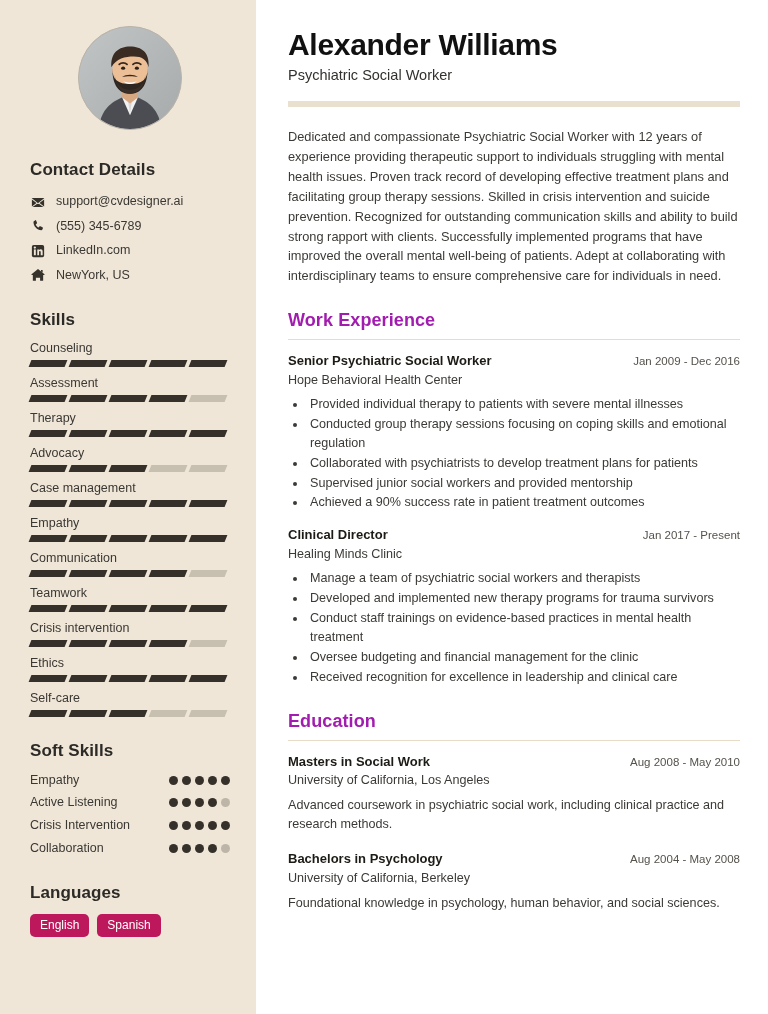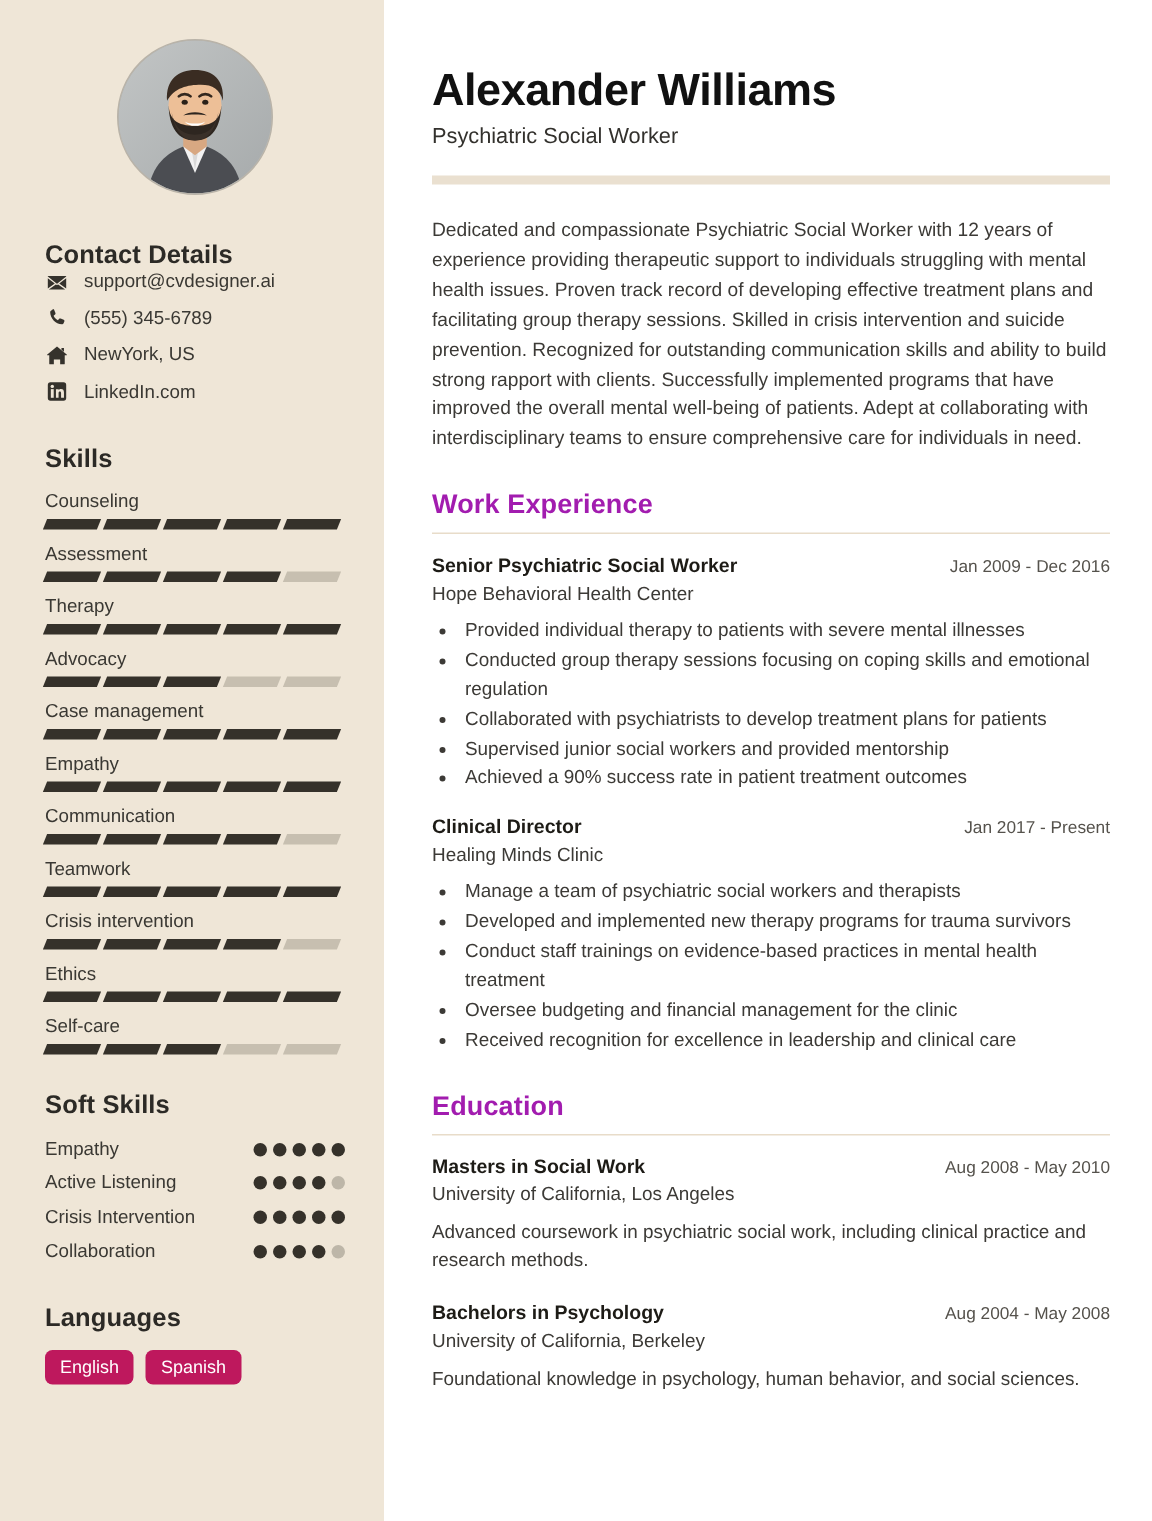--- a/index.html
+++ b/index.html
@@ -43,20 +43,21 @@
     background: #b3b6b6;
     position: relative;
   }
   .avatar svg { display: block; width: 100%; height: 100%; }
 
   .side-heading {
     font-size: 17px;
     font-weight: bold;
     color: #2c2a26;
     letter-spacing: .1px;
+    margin-bottom: 14px;
   }
   .side-heading.tight { margin-bottom: 11px; }
 
   .contact-list { margin-bottom: 26px; }
   .contact-row {
     display: flex;
     gap: 11px;
     margin-bottom: 9px;
   }
   .contact-icon {
@@ -133,21 +134,21 @@
     color: #ffffff;
     font-size: 12px;
     padding: 4px 10px 5px;
     border-radius: 5px;
     line-height: 1.2;
   }
 
   
   .main {
     flex: 1 1 auto;
-    padding: 44px 28px 20px 32px;
+    padding: 28px 28px 20px 32px;
     min-width: 0;
   }
 
   .name {
     font-size: 30px;
     font-weight: bold;
     color: #111111;
     letter-spacing: -0.3px;
     line-height: 1.12;
   }
@@ -298,36 +299,36 @@
           <svg viewBox="0 0 16 16">
               <path d="M4.6 1.3c.5-.2 1 0 1.2.5l1 2.3c.2.4 0 .9-.3 1.2l-.9.7c-.1.1-.2.3-.1.5.5 1.2 1.7 2.5 2.9 3.1.2.1.4 0 .5-.1l.7-.9c.3-.3.8-.4 1.2-.2l2.3 1c.5.2.7.8.5 1.2l-.6 1.4c-.2.5-.7.8-1.2.8-5 0-9-4.6-9-9.3 0-.5.3-1 .8-1.2l1.1-.5z"></path>
             </svg>
         </span>
         <span class="contact-text">(555) 345-6789</span>
       </div>
 
       <div class="contact-row">
         <span class="contact-icon">
           <svg viewBox="0 0 16 16">
-              <path d="M8 1.2 .6 7.2c-.3.2-.2.7.2.7h1.3v6.3c0 .3.2.5.5.5h3v-3.6h4.8V14.7h3c.3 0 .5-.2.5-.5V7.9h1.3c.4 0 .5-.5.2-.7L8 1.2zm3.4 1.1v1.4l1.9 1.5V2.3h-1.9z"></path>
-            </svg>
-        </span>
-        <span class="contact-text">NewYork, US</span>
-      </div>
-
-      <div class="contact-row">
-        <span class="contact-icon">
-          <svg viewBox="0 0 16 16">
               <rect x="1" y="1" width="14" height="14" rx="2" fill="#35322c"></rect>
               <rect x="3.3" y="6.2" width="2.2" height="6.6" fill="#EFE6D7"></rect>
               <circle cx="4.4" cy="4.1" r="1.3" fill="#EFE6D7"></circle>
               <path d="M7.2 6.2h2.1v.9c.3-.6.9-1 1.8-1 1.5 0 2.2.9 2.2 2.6v4.1h-2.2V9.2c0-.8-.3-1.2-.9-1.2-.7 0-1 .5-1 1.2v3.6H7.2V6.2z" fill="#EFE6D7"></path>
             </svg>
         </span>
         <span class="contact-text">LinkedIn.com</span>
+      </div>
+
+      <div class="contact-row">
+        <span class="contact-icon">
+          <svg viewBox="0 0 16 16">
+              <path d="M8 1.2 .6 7.2c-.3.2-.2.7.2.7h1.3v6.3c0 .3.2.5.5.5h3v-3.6h4.8V14.7h3c.3 0 .5-.2.5-.5V7.9h1.3c.4 0 .5-.5.2-.7L8 1.2zm3.4 1.1v1.4l1.9 1.5V2.3h-1.9z"></path>
+            </svg>
+        </span>
+        <span class="contact-text">NewYork, US</span>
       </div>
     </div>
 
     <h2 class="side-heading tight">Skills</h2>
     <div class="skills-block">
         <div class="skill">
           <div class="skill-label">Counseling</div>
           <div class="skill-bar">
             <span class="seg on"></span>
             <span class="seg on"></span>

